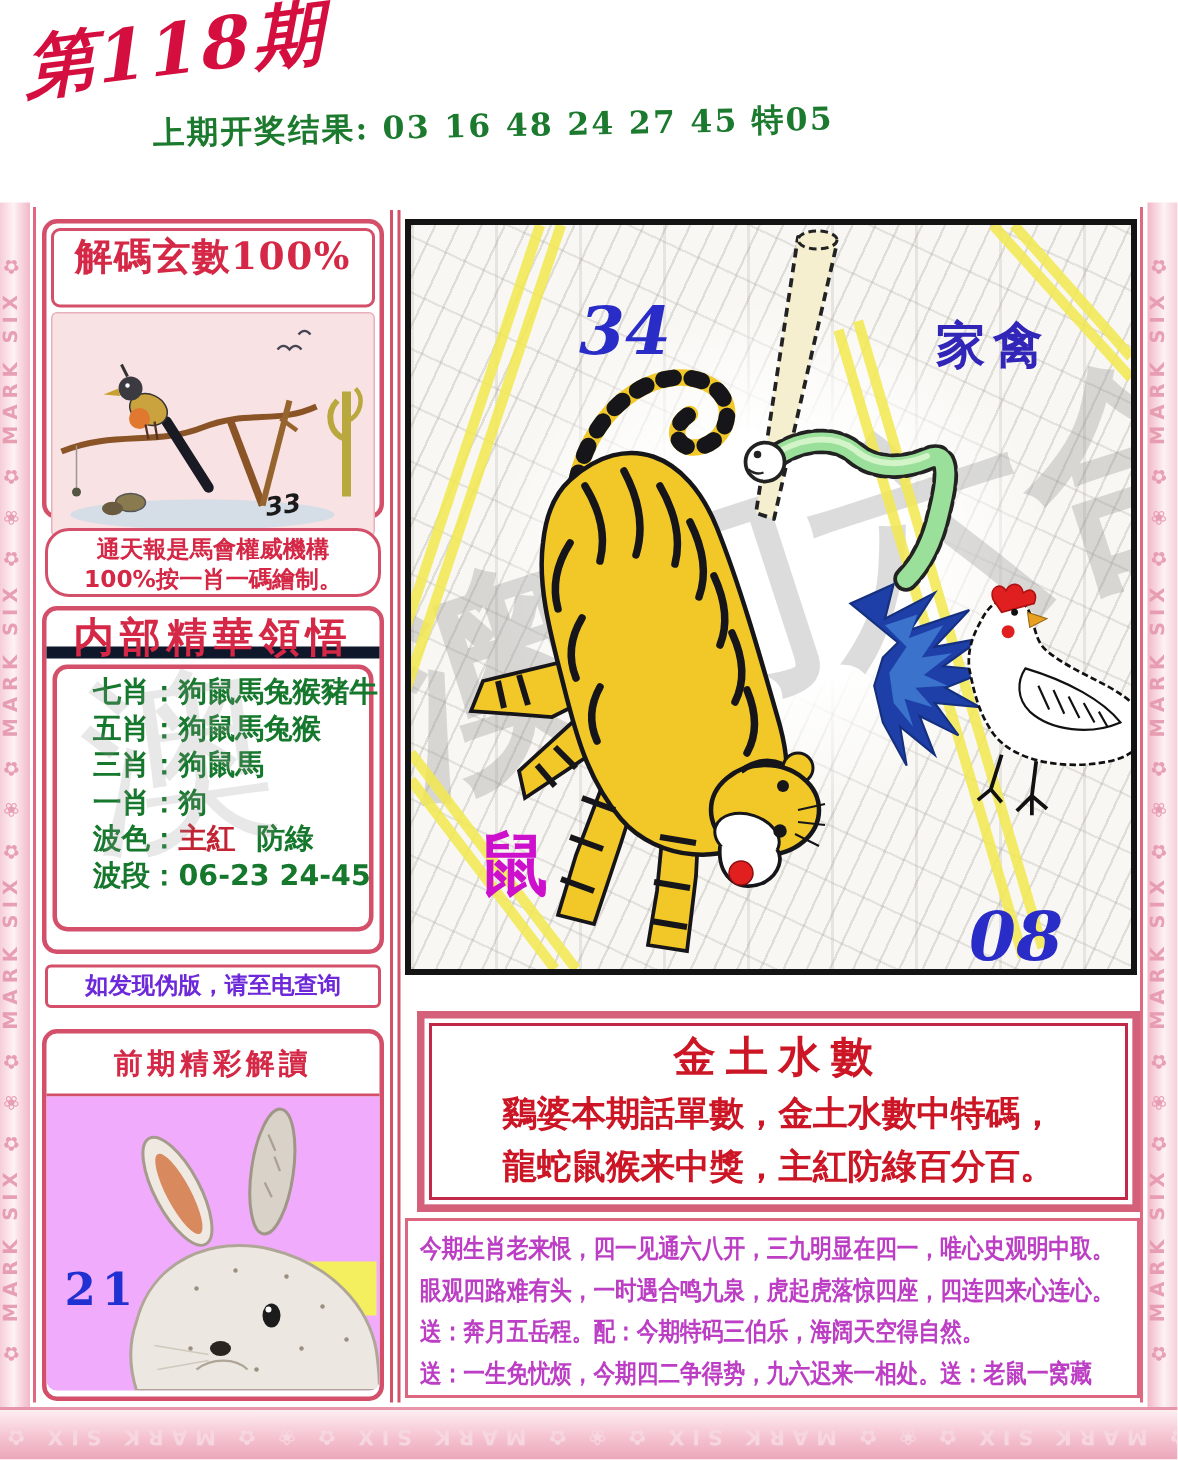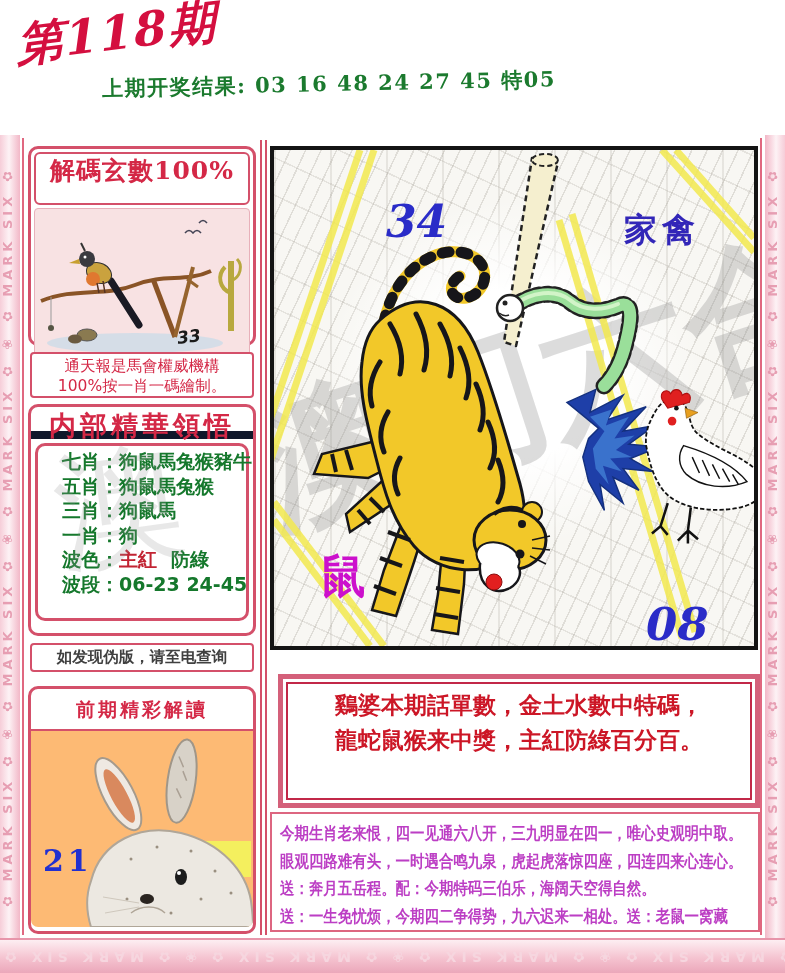--- a/index.html
+++ b/index.html
@@ -29,35 +29,35 @@
 
   
   .sbox { position:absolute; left:28px; width:228px; border:3px solid #d4506a; border-radius:10px; background:#fff; }
   .sbox-header { text-align:center; font-weight:bold; color:#d42846; font-family:"DejaVu Serif",serif; }
 
   .box-decode { top:146px; height:200px; padding:3px; }
   .decode-header { border:2px solid #d4506a; border-radius:6px; height:53px; line-height:34px; font-size:25px; letter-spacing:1px; }
   .decode-art { position:relative; margin-top:3px; height:150px; background:#f8e2e3; border:1px solid #e8b0ba; border-radius:4px; overflow:hidden; }
 
   .box-authority { position:absolute; left:30px; top:352px; width:224px; height:46px; border:2px solid #d4506a;
-    border-radius:4px; text-align:center; color:#d42846; font-weight:normal; font-size:15.5px; line-height:20px; padding-top:2px; background:#fff; }
+    border-radius:16px; text-align:center; color:#d42846; font-weight:bold; font-size:15.5px; line-height:20px; padding-top:2px; background:#fff; }
 
   .box-essence { top:404px; height:232px; }
   .essence-header { height:32px; line-height:38px; font-size:27px; letter-spacing:4px; border-bottom:8px solid #0f172a; }
   .essence-list { margin:4px; border:3px solid #d4506a; border-radius:10px; padding:3px 24px; height:178px; }
   .ess-row { font-size:19px; font-weight:bold; color:#15782c; line-height:24.5px; white-space:nowrap; }
   .ess-row .red { color:#c22433; }
   .ess-row .gap { display:inline-block; width:14px; }
 
   .box-fake { position:absolute; left:30px; top:643px; width:224px; height:29px; border:2px solid #d4506a; border-radius:4px;
-    text-align:center; color:#404040; font-weight:bold; font-size:15.5px; line-height:24px; background:#fff; }
+    text-align:center; color:#6d28d9; font-weight:bold; font-size:15.5px; line-height:24px; background:#fff; }
 
   .box-prev { top:686px; height:248px; }
   .prev-header { height:42px; line-height:40px; font-size:19px; letter-spacing:3px; border-bottom:2px solid #d4506a; }
-  .prev-art { position:relative; height:196px; overflow:hidden; border-radius:0 0 7px 7px; background:#fdba74; }
+  .prev-art { position:relative; height:196px; overflow:hidden; border-radius:0 0 7px 7px; background:#f0abfc; }
   .prev-number { position:absolute; left:12px; top:112px; font-size:30px; font-weight:bold; color:#2130d0;
     font-family:"DejaVu Serif",serif; letter-spacing:4px; z-index:3; }
   .yellow-bar { position:absolute; right:2px; top:110px; width:94px; height:36px; background:#f4ef5e; z-index:1; }
 
   .side-watermark { position:absolute; left:55px; top:420px; font-size:130px; color:rgba(150,150,150,.22);
     transform:rotate(-8deg); z-index:5; pointer-events:none; font-family:"DejaVu Serif",serif; }
 
   
   .picture { position:absolute; left:270px; top:146px; width:488px; height:504px; border:4px solid #141414;
     background-color:#f8f7f3; overflow:hidden;
@@ -284,20 +284,21 @@
       </g>
     </svg>
 
     <div class="pic-label pic-num-34">34</div>
     <div class="pic-label pic-cat">家禽</div>
     <div class="pic-label pic-zodiac">鼠</div>
     <div class="pic-label pic-num-08">08</div>
   </div>
 
   <div class="tip-box">
+    <div class="tip-title">金土水數</div>
     <div class="tip-line">鷄婆本期話單數，金土水數中特碼，</div>
     <div class="tip-line">龍蛇鼠猴来中獎，主紅防綠百分百。</div>
   </div>
 
   <div class="poem-box">
     <div class="poem-line">今期生肖老来恨，四一见通六八开，三九明显在四一，唯心史观明中取。</div>
     <div class="poem-line">眼观四路难有头，一时遇合鸣九泉，虎起虎落惊四座，四连四来心连心。</div>
     <div class="poem-line">送：奔月五岳程。配：今期特码三伯乐，海阔天空得自然。</div>
     <div class="poem-line">送：一生免忧烦，今期四二争得势，九六迟来一相处。送：老鼠一窝藏</div>
   </div>

